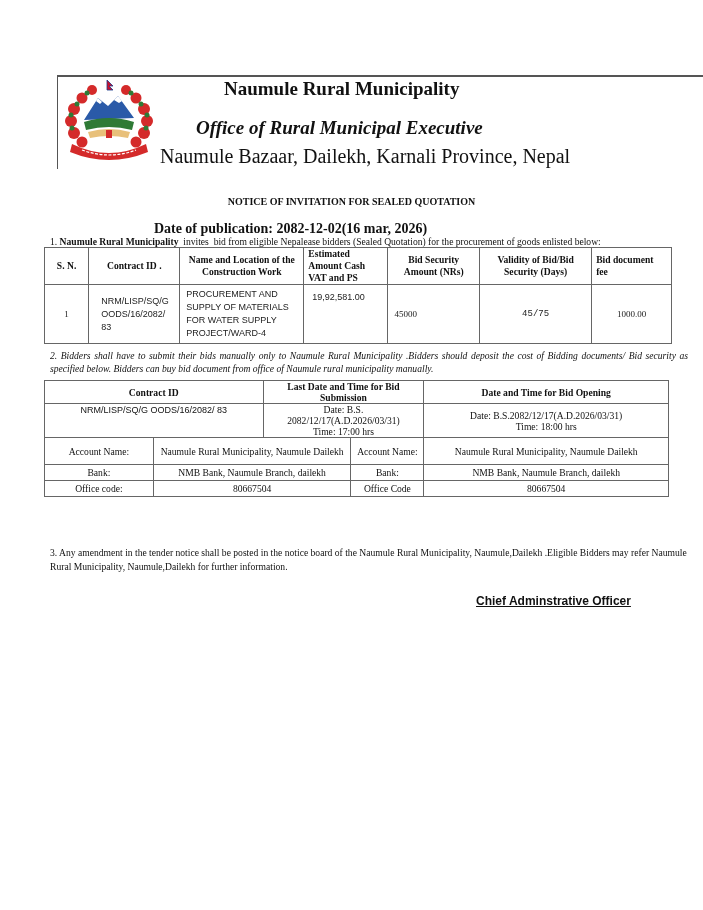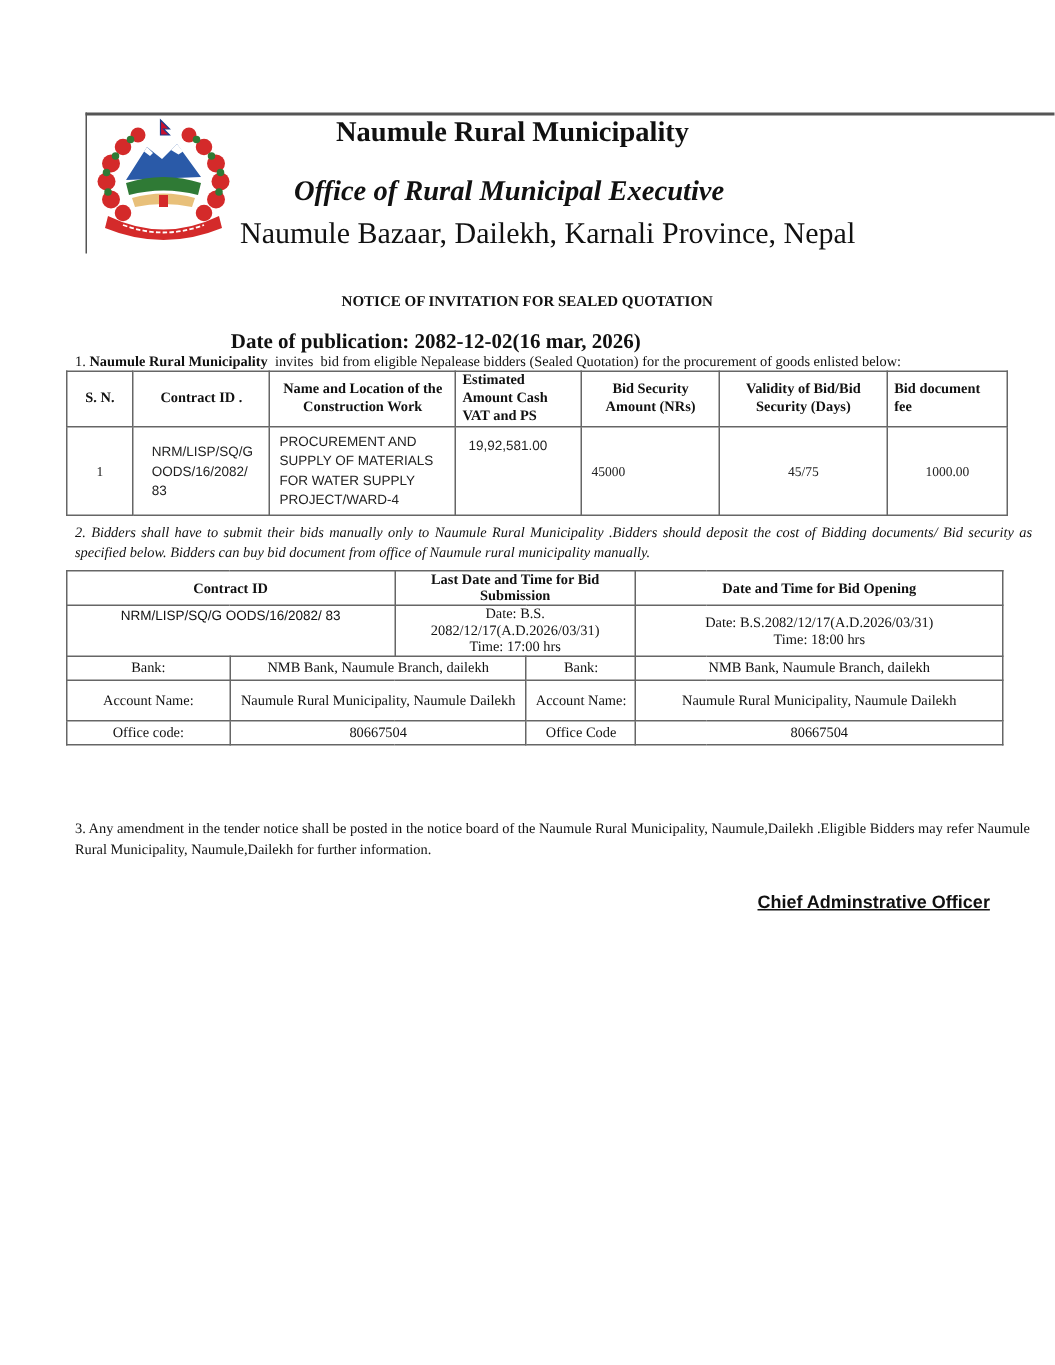--- a/index.html
+++ b/index.html
@@ -17,21 +17,21 @@
   td, th { border:1px solid #666; padding:0 4px; font-size:9.6px; vertical-align:middle; }
   .tbl1 { left:44px; top:247px; width:628px; }
   .tbl1 th { font-weight:bold; font-size:9.6px; height:35px; line-height:12px; }
   .tbl1 td { height:52px; line-height:13px; font-family:"Liberation Sans", sans-serif; font-size:9px; color:#222; }
   .para2 { left:50px; top:349px; width:638px; font-size:9.6px; line-height:13px; text-align:justify;font-style:italic; }
   .tbl2 { left:44px; top:380px; width:625px; }
   .tbl2 td { height:15px; font-size:9.6px; line-height:11px;text-align:center; }
   .c { text-align:center; }
   .b { font-weight:bold; }
   .para3 { left:50px; top:546px; width:640px; font-size:9.6px; line-height:14px; }
-  .sign { left:505px; top:594px; font-family:"Liberation Sans", sans-serif; font-size:12px; font-weight:bold; text-decoration:underline; }
+  .sign { left:476px; top:594px; font-family:"Liberation Sans", sans-serif; font-size:12px; font-weight:bold; text-decoration:underline; }
   .sans { font-family:"Liberation Sans", sans-serif; }
 </style>
 </head>
 <body>
 
 <div class="abs hdr-box"></div>
 
 <div class="abs emblem">
   <svg width="94" height="84" viewBox="0 0 94 84">
 
@@ -103,21 +103,21 @@
     <th class="c">Bid Security Amount (NRs)</th>
     <th class="c">Validity of Bid/Bid Security (Days)</th>
     <th style="text-align:left">Bid document fee</th>
   </tr>
   <tr>
     <td class="c" style="font-family:'Liberation Serif',serif">1</td>
     <td style="padding-left:12px">NRM/LISP/SQ/G OODS/16/2082/ 83</td>
     <td style="padding-left:6px">PROCUREMENT AND SUPPLY OF MATERIALS FOR WATER SUPPLY PROJECT/WARD-4</td>
     <td style="vertical-align:top;padding-top:6px;padding-left:8px">19,92,581.00</td>
     <td style="font-family:'Liberation Serif',serif;padding-left:6px">45000</td>
-    <td class="c" style="font-family:Liberation Serif, serif">45/75</td>
+    <td class="c" style="font-family:Liberation Mono, monospace">45/75</td>
     <td class="c" style="font-family:'Liberation Serif',serif">1000.00</td>
   </tr>
 </tbody>
   </table>
 
 <div class="abs para2">2. Bidders shall have to  submit their bids  manually only to Naumule Rural Municipality .Bidders should  deposit  the  cost   of  Bidding  documents/ Bid security as specified below. Bidders can buy bid document from office of Naumule rural municipality manually.</div>
 
 <table class="tbl2">
   <colgroup>
     <col style="width:109px">
@@ -138,30 +138,30 @@
     <td colspan="2" class="c" style="height:26px">
       <div>Date: B.S. 2082/12/17(A.D.2026/03/31)</div>
       <div>Time: 17:00 hrs</div>
     </td>
     <td colspan="2" class="c">
       <div>Date: B.S.2082/12/17(A.D.2026/03/31)</div>
       <div>Time: 18:00 hrs</div>
     </td>
   </tr>
   <tr>
+    <td style="height:26px">Account Name:</td>
+    <td colspan="2" class="c">Naumule  Rural Municipality, Naumule Dailekh</td>
+    <td>Account Name:</td>
+    <td colspan="2" class="c">Naumule  Rural Municipality, Naumule  Dailekh</td>
+  </tr>
+  <tr>
     <td>Bank:</td>
     <td colspan="2" class="c">NMB Bank, Naumule Branch, dailekh</td>
     <td>Bank:</td>
     <td colspan="2" class="c">NMB Bank, Naumule Branch, dailekh</td>
-  </tr>
-  <tr>
-    <td style="height:26px">Account Name:</td>
-    <td colspan="2" class="c">Naumule  Rural Municipality, Naumule Dailekh</td>
-    <td>Account Name:</td>
-    <td colspan="2" class="c">Naumule  Rural Municipality, Naumule  Dailekh</td>
   </tr>
   <tr>
     <td>Office code:</td>
     <td colspan="2" class="c">80667504</td>
     <td>Office Code</td>
     <td colspan="2" class="c">80667504</td>
   </tr>
 </tbody>
   </table>
 

